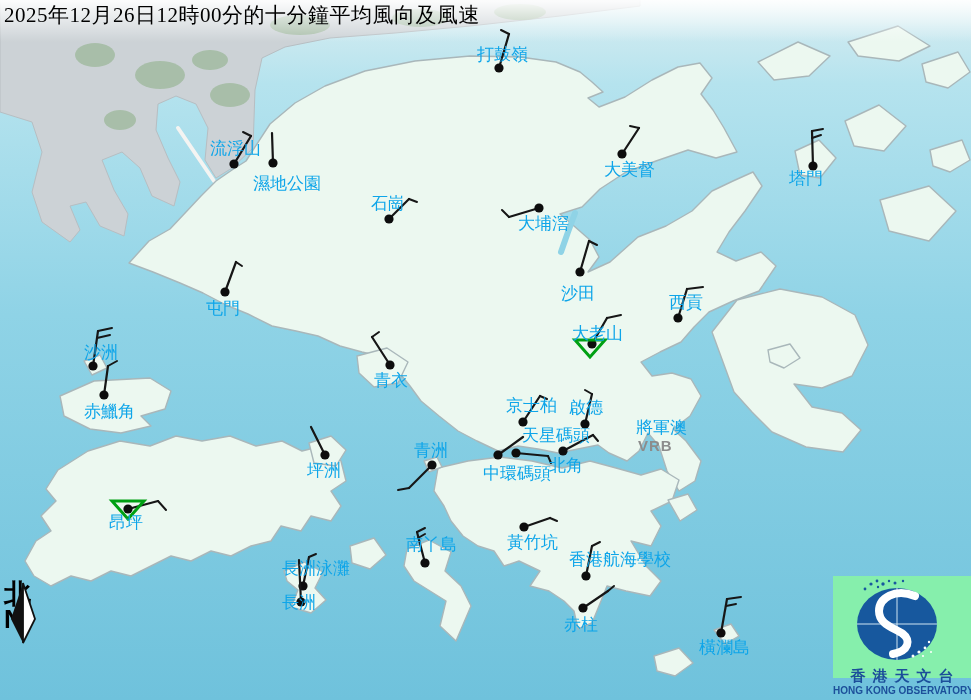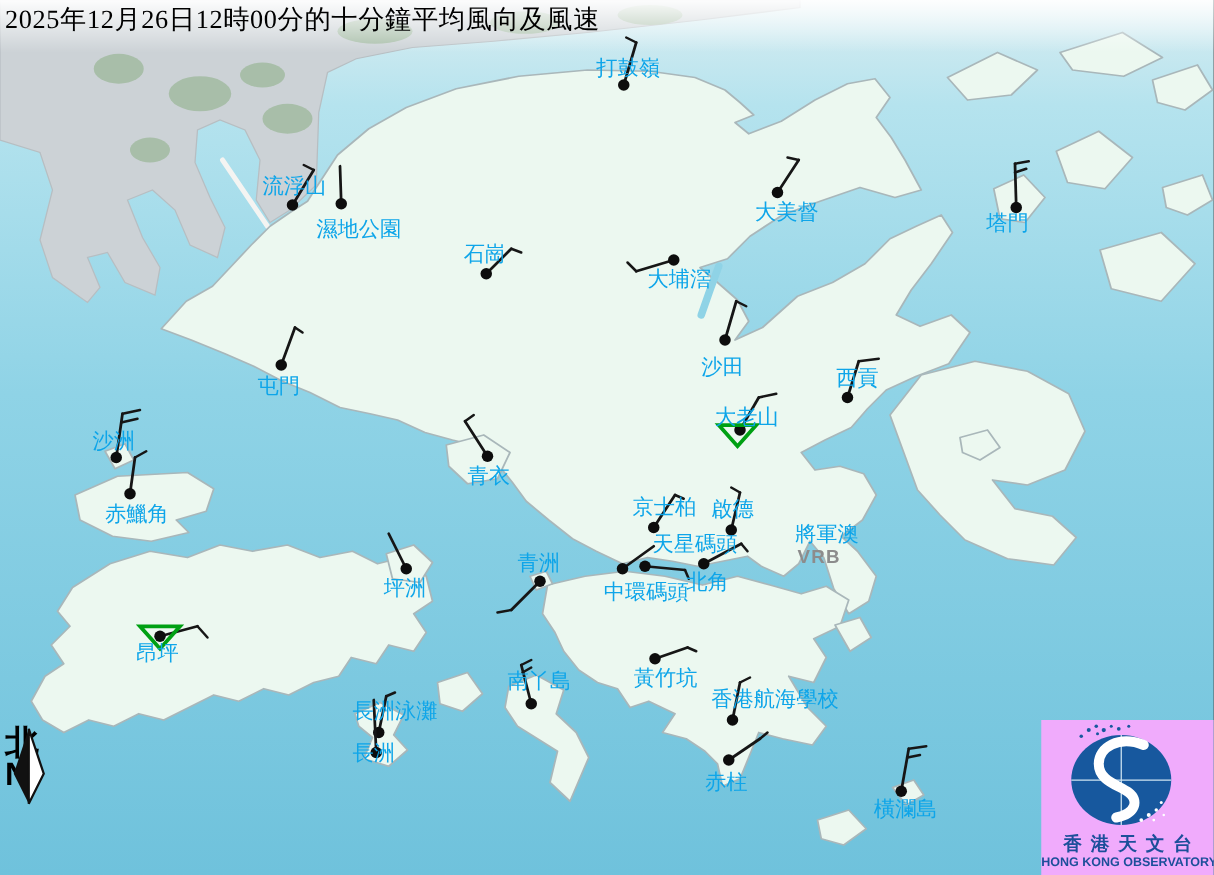--- a/index.html
+++ b/index.html
@@ -10,22 +10,22 @@
          font:21px "Liberation Serif","DejaVu Serif",serif;color:#000;
          letter-spacing:0.5px;white-space:nowrap;}
   .st-label{position:absolute;z-index:25;
          font:17px "Liberation Serif","DejaVu Serif",serif;
          color:#0ea5e9;white-space:nowrap;line-height:1;}
   .vrb{position:absolute;z-index:25;font:bold 15px "Liberation Sans",sans-serif;
          color:#8c8c8c;letter-spacing:1px;line-height:1;margin-top:35px;}
   #compass{position:absolute;left:2px;top:581px;z-index:30;width:44px;text-align:left;}
   #compass .cjk{font:bold 27px "Liberation Serif","DejaVu Serif",serif;color:#000;line-height:1;margin-left:2px;}
   #compass .ltr{font:bold 26px "Liberation Sans",sans-serif;color:#000;line-height:0.9;margin-left:2px;}
-  #logo{position:absolute;left:833px;top:576px;width:138px;height:124px;z-index:30;
-        background:#f0abfc;}
+  #logo{position:absolute;left:833px;top:576px;width:138px;height:102px;z-index:30;
+        background:#86efac;}
   #logo .cjk{position:absolute;left:0;top:93px;width:100%;text-align:center;
         font:bold 15px "Liberation Serif","DejaVu Serif",serif;color:#1c4f9a;
         letter-spacing:7px;text-indent:7px;line-height:1;}
   #logo .en{position:absolute;left:0;top:110px;width:100%;text-align:center;
         font:bold 10px "Liberation Sans",sans-serif;color:#1c4f9a;
         letter-spacing:0px;line-height:1;white-space:nowrap;}
 </style>
 </head>
 <body>
 
@@ -249,37 +249,37 @@
       <div class="st-label" style="left: 210px; top: 140px;">流浮山</div>
       <div class="st-label" style="left: 253px; top: 175px;">濕地公園</div>
       <div class="st-label" style="left: 604px; top: 161px;">大美督</div>
       <div class="st-label" style="left: 789px; top: 170px;">塔門</div>
       <div class="st-label" style="left: 371px; top: 195px;">石崗</div>
       <div class="st-label" style="left: 518px; top: 215px;">大埔滘</div>
       <div class="st-label" style="left: 561px; top: 285px; text-align: right;">沙田</div>
       <div class="st-label" style="left: 206px; top: 300px;">屯門</div>
       <div class="st-label" style="left: 659px; top: 294px; margin-left: 10px;">西貢</div>
       <div class="st-label" style="left: 572px; top: 325px;">大老山</div>
-      <div class="st-label" style="left: 74px; top: 344px;">沙洲</div>
+      <div class="st-label" style="left: 84px; top: 344px;">沙洲</div>
       <div class="st-label" style="left: 374px; top: 372px;">青衣</div>
       <div class="st-label" style="left: 84px; top: 403px;">赤鱲角</div>
       <div class="st-label" style="left: 506px; top: 397px;">京士柏</div>
       <div class="st-label" style="left: 569px; top: 399px;">啟德</div>
       <div class="st-label" style="left: 636px; top: 419px;">將軍澳</div>
       <div class="vrb" style="left: 638px; top: 403px;">VRB</div>
       <div class="st-label" style="left: 504px; top: 427px; margin-left: 18px;">天星碼頭</div>
       <div class="st-label" style="left: 483px; top: 465px;">中環碼頭</div>
       <div class="st-label" style="left: 549px; top: 457px;">北角</div>
       <div class="st-label" style="left: 414px; top: 442px;">青洲</div>
       <div class="st-label" style="left: 307px; top: 462px;">坪洲</div>
       <div class="st-label" style="left: 109px; top: 514px;">昂坪</div>
       <div class="st-label" style="left: 406px; top: 536px;">南丫島</div>
       <div class="st-label" style="left: 507px; top: 534px;">黃竹坑</div>
       <div class="st-label" style="left: 569px; top: 551px;">香港航海學校</div>
-      <div class="st-label" style="left: 564px; top: 617px;">赤柱</div>
+      <div class="st-label" style="left: 564px; top: 617px; font-family: Liberation Mono, monospace;">赤柱</div>
       <div class="st-label" style="left: 699px; top: 639px;">橫瀾島</div>
       <div class="st-label" style="left: 282px; top: 560px; text-align: right;">長洲泳灘</div>
       <div class="st-label" style="left: 282px; top: 594px;">長洲</div>
     </div>
 
   <div class="title">2025年12月26日12時00分的十分鐘平均風向及風速</div>
 
   <div id="compass">
     <div class="cjk">北</div>
     <div class="ltr">N</div>

